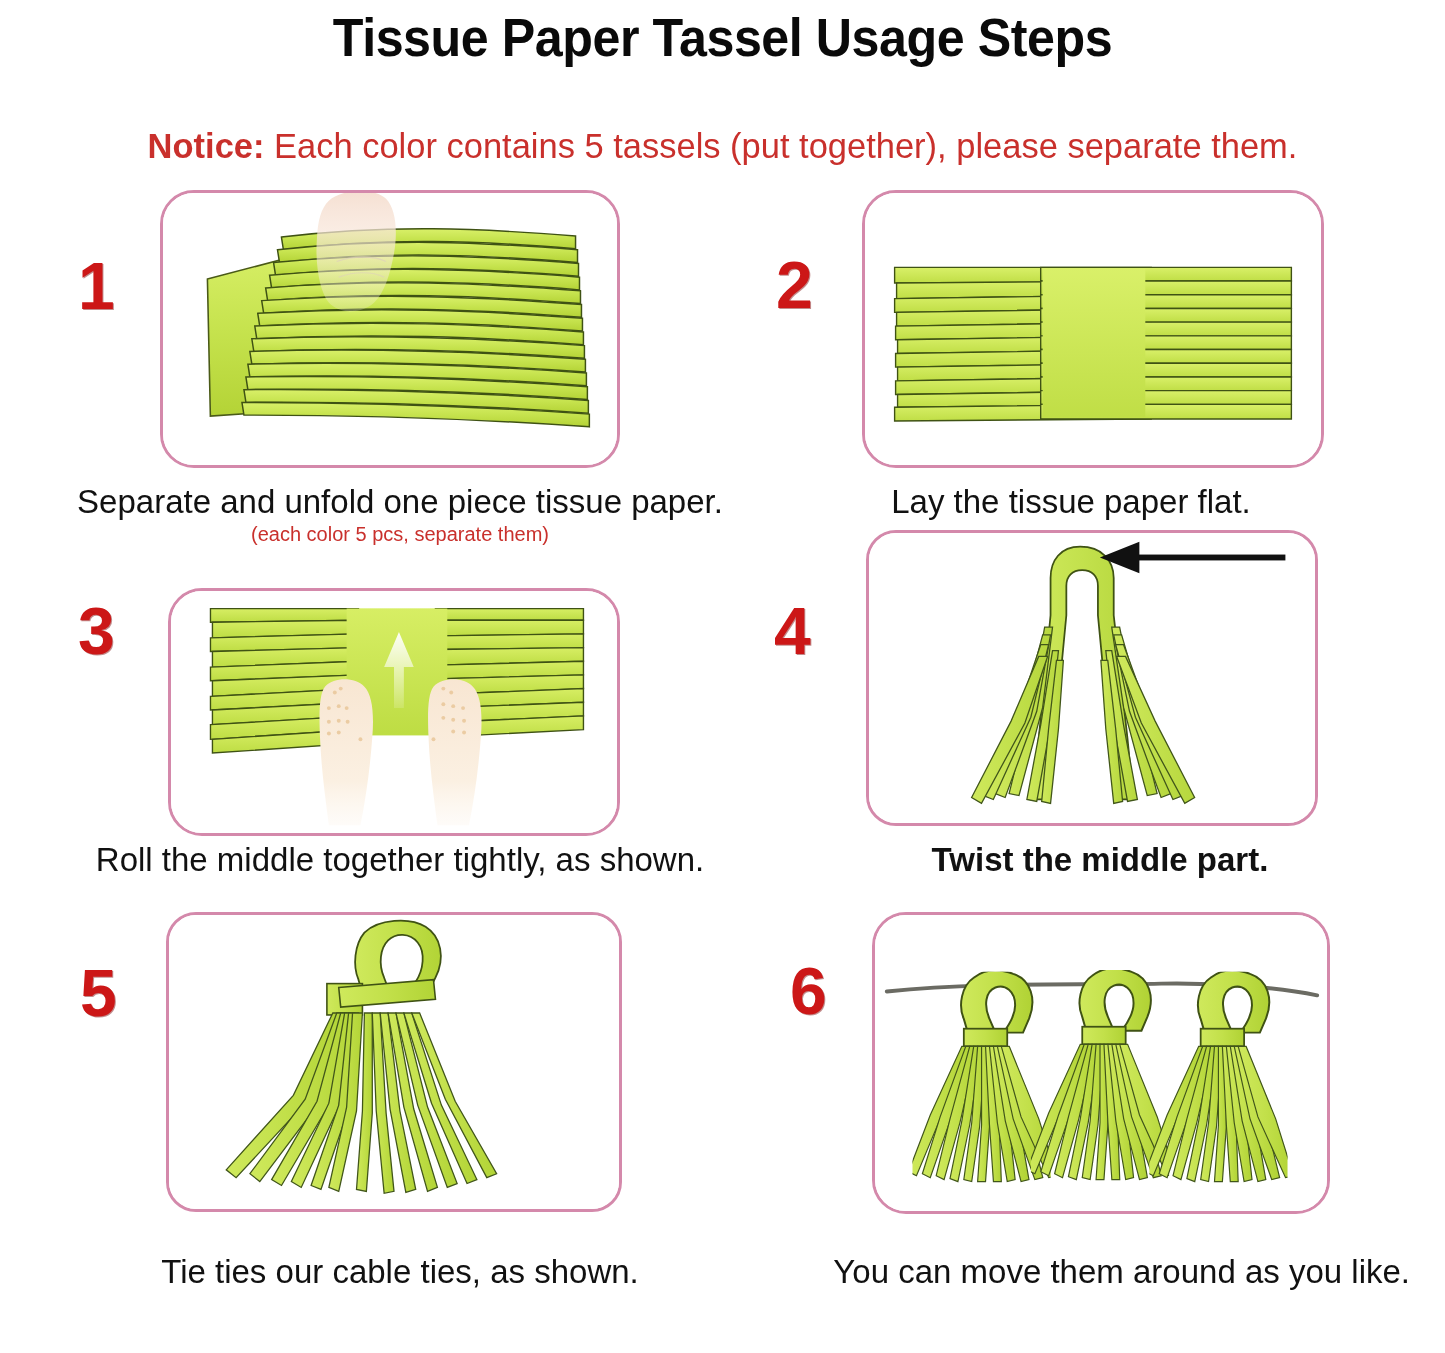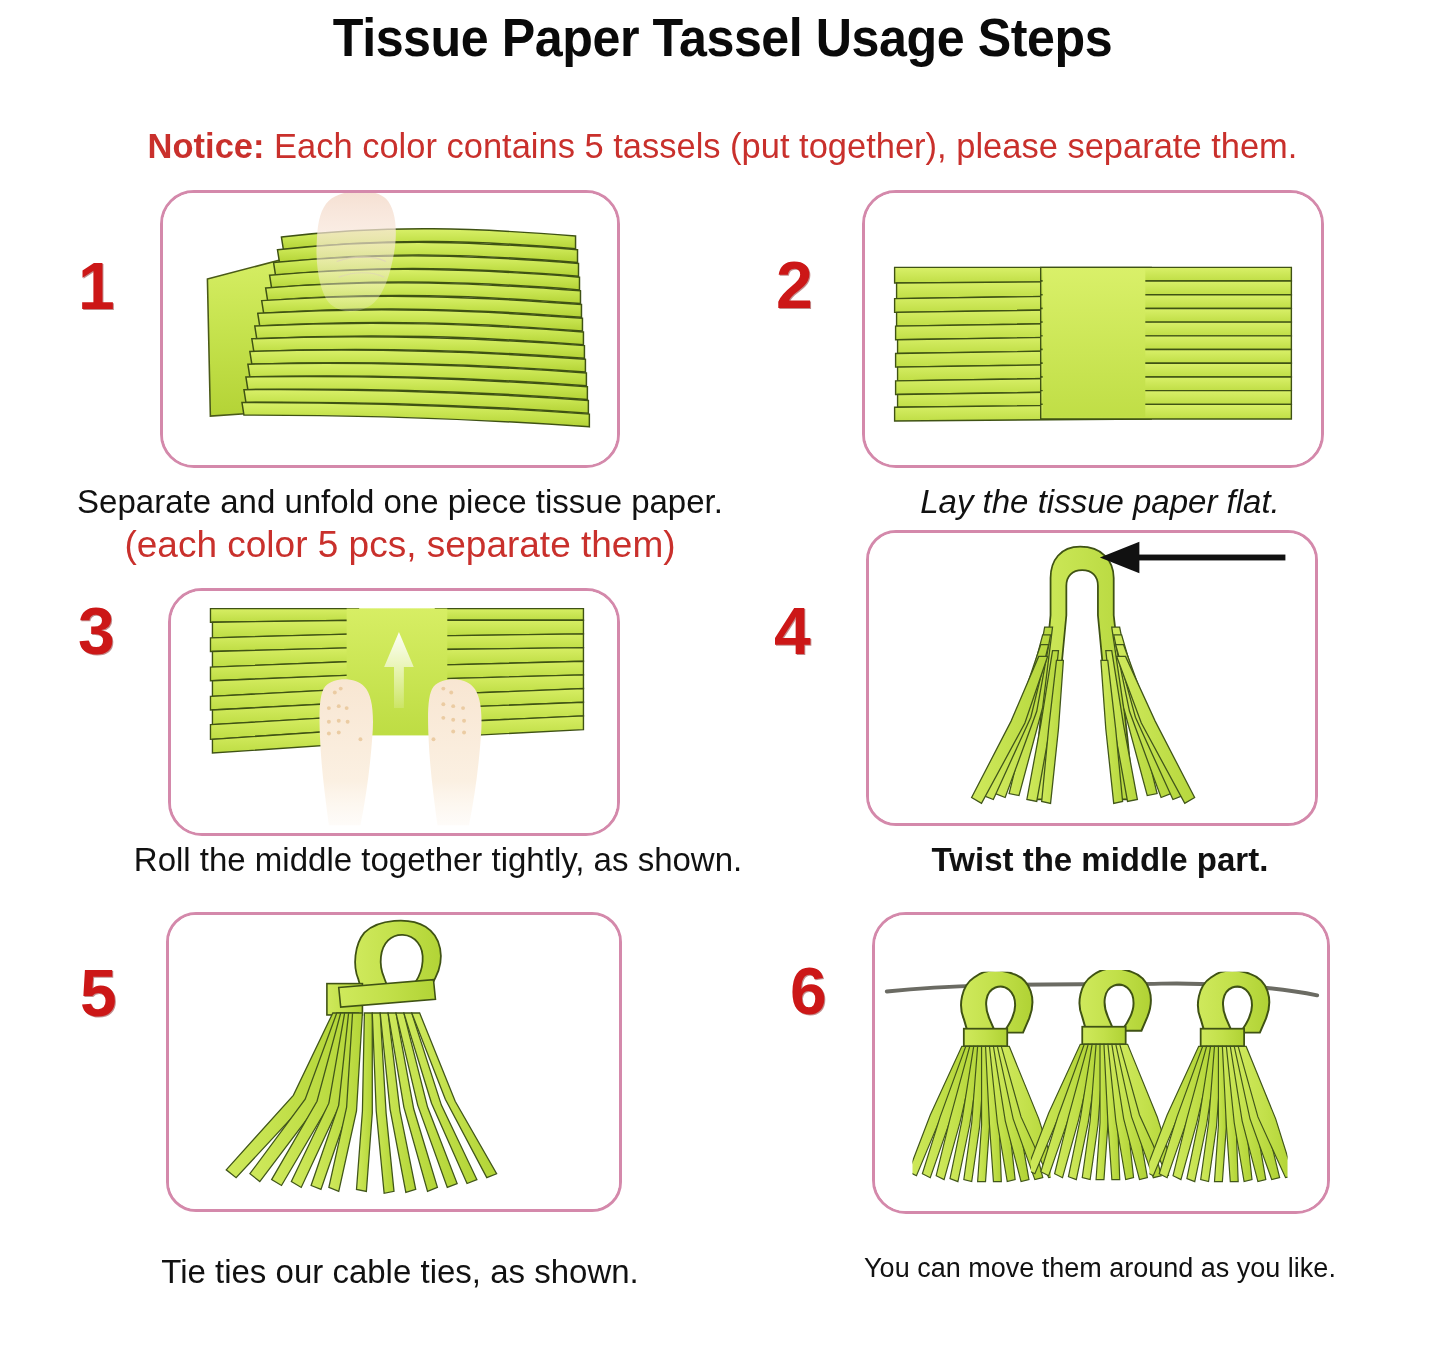--- a/index.html
+++ b/index.html
@@ -84,37 +84,37 @@
     position: absolute;
     text-align: center;
     font-size: 33px;
     color: #111111;
     white-space: nowrap;
     line-height: 1.22;
   }
   .caption .sub {
     display: block;
     color: #c9302c;
-    font-size: 37px;
+    font-size: 20px;
   }
 
   
   #num-1 { left: 78px;  top: 253px; }
   #panel-1 { left: 160px; top: 190px; width: 460px; height: 278px; }
   #cap-1 { left: 0;   top: 482px; width: 800px; }
 
   
   #num-2 { left: 776px; top: 252px; }
   #panel-2 { left: 862px; top: 190px; width: 462px; height: 278px; }
-  #cap-2 { left: 820px; top: 482px; width: 560px; font-style: italic; }
+  #cap-2 { left: 791px; top: 482px; width: 560px; }
 
   
   #num-3 { left: 78px;  top: 598px; }
   #panel-3 { left: 168px; top: 588px; width: 452px; height: 248px; }
-  #cap-3 { left: 0;   top: 840px; width: 800px; padding-left: 38px; }
+  #cap-3 { left: 0;   top: 840px; width: 800px; }
 
   
   #num-4 { left: 774px; top: 598px; }
   #panel-4 { left: 866px; top: 530px; width: 452px; height: 296px; }
   #cap-4 { left: 820px; top: 840px; width: 560px; font-weight: bold; }
 
   
   #num-5 { left: 80px;  top: 960px; }
   #panel-5 { left: 166px; top: 912px; width: 456px; height: 300px; }
   #cap-5 { left: 0;   top: 1252px; width: 800px; }
@@ -442,14 +442,14 @@
     <rect x="0" y="0" width="458" height="302" fill="#ffffff"></rect>
 
     <path d="M12 78 C110 68 200 72 290 70 C350 69 410 74 448 82" stroke="#6b6b63" stroke-width="4" fill="none" stroke-linecap="round"></path>
     <use href="#tassel6" x="38" y="58" width="140" height="230"></use>
     <use href="#tassel6" x="158" y="56" width="140" height="230"></use>
     <use href="#tassel6" x="278" y="58" width="140" height="230"></use>
   </svg>
 </div>
 
 <div class="caption" id="cap-6">
-  <span class="sub" style="color:#111111;font-size:27px;">You can move them around as you like.</span>
+  <span class="sub" style="color:#111111;font-size:33px;text-align:right;">You can move them around as you like.</span>
 </div>
 
 </body></html>

